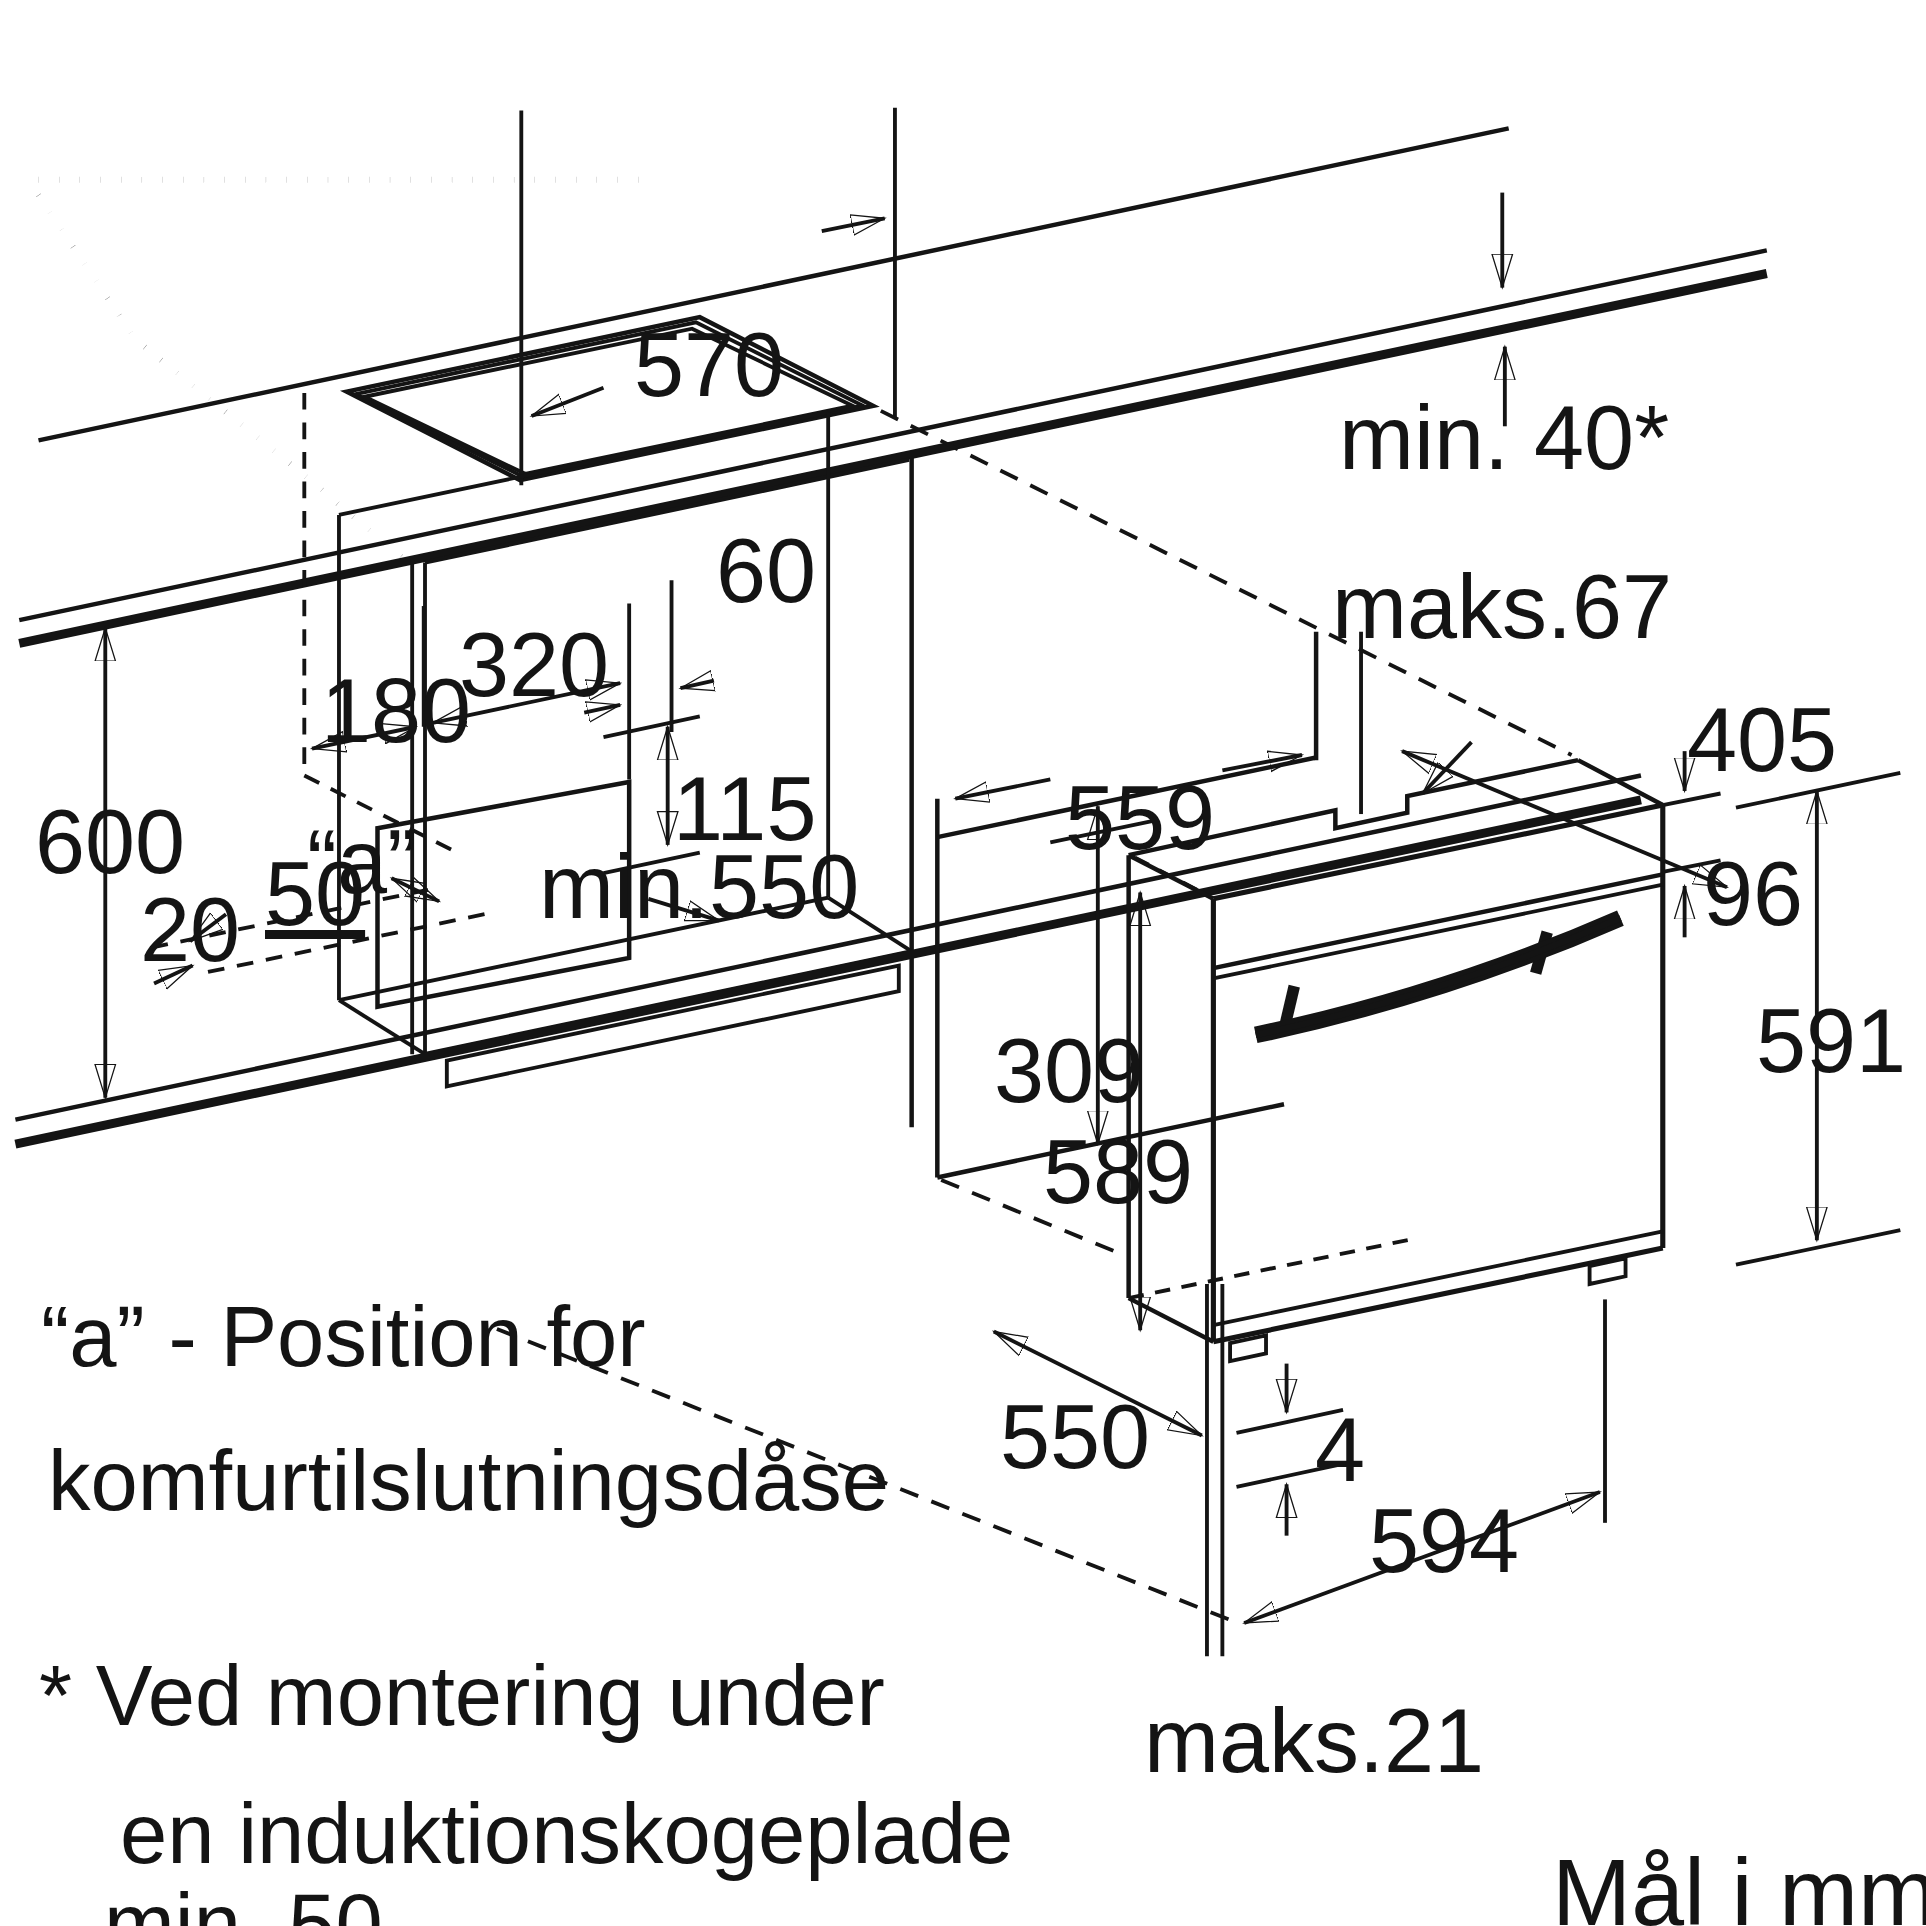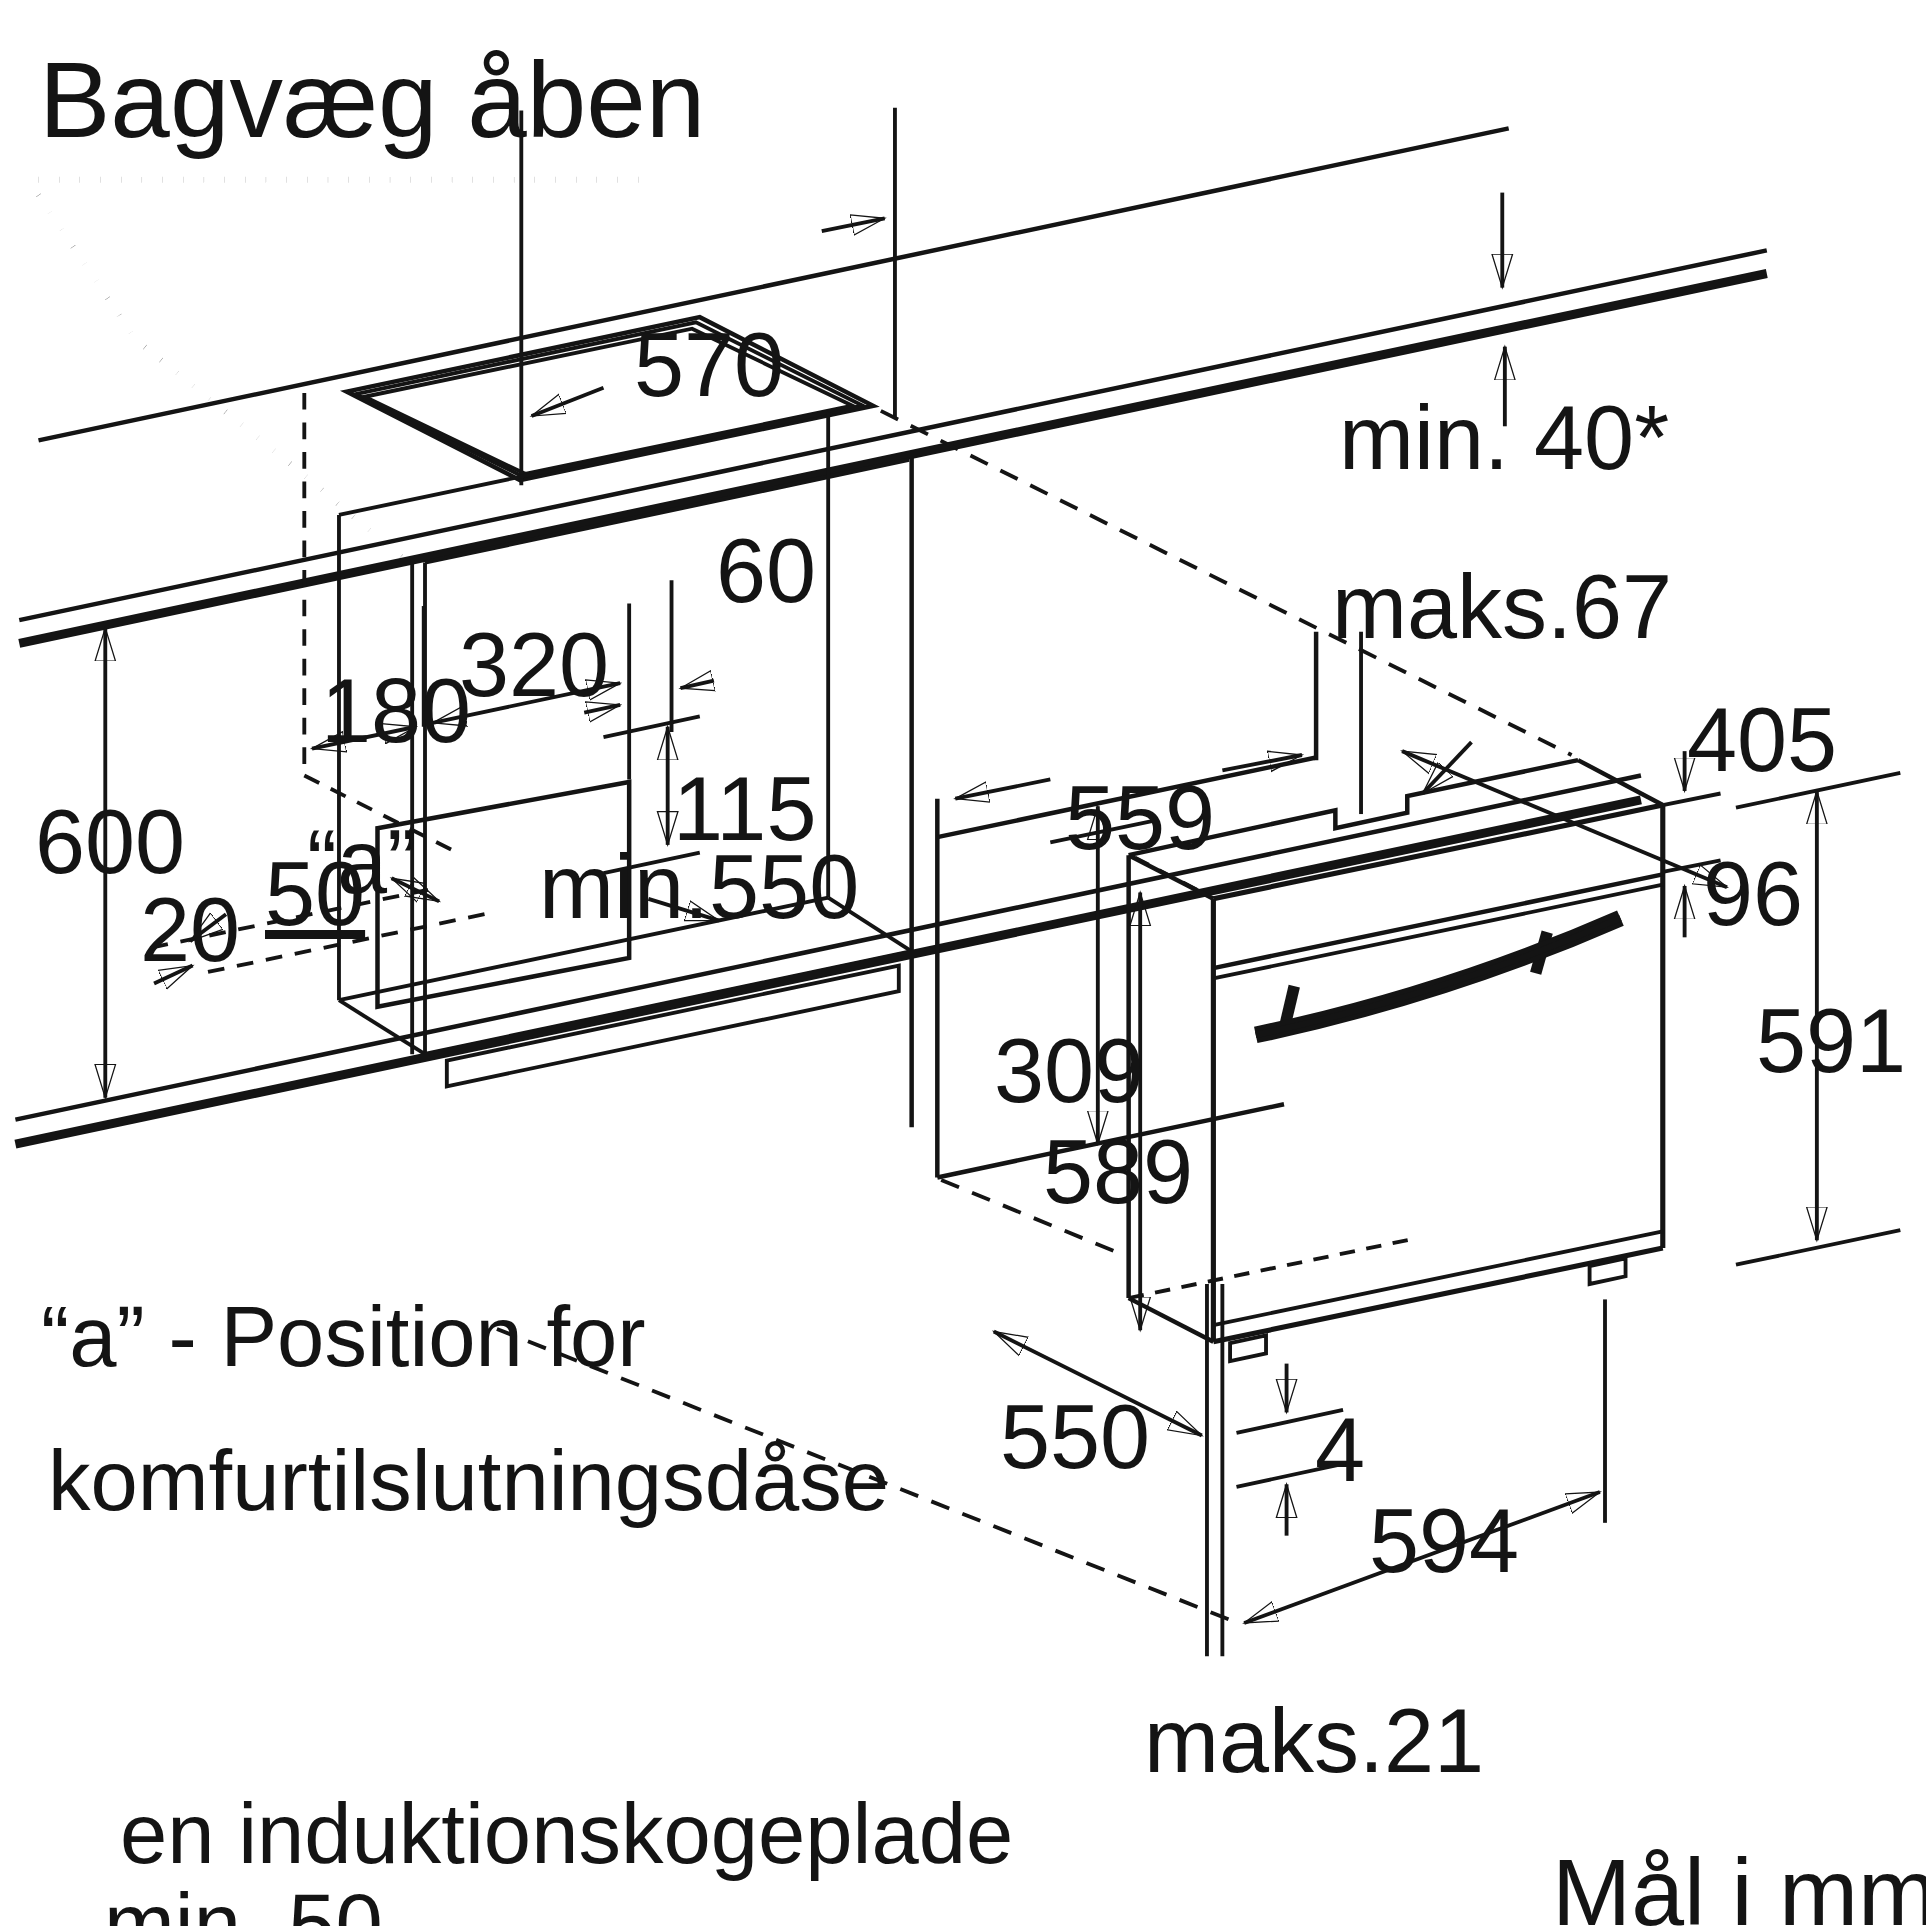--- a/index.html
+++ b/index.html
@@ -177,21 +177,20 @@
       <line x1="1250" y1="1012" x2="1250" y2="1186" stroke-width="3"></line>
       <line x1="969" y1="1264" x2="1246" y2="1162" stroke-width="3" marker-start="url(#as)" marker-end="url(#ae)"></line>
       <line x1="774" y1="1037" x2="936" y2="1118" stroke-width="3" marker-start="url(#as)" marker-end="url(#ae)"></line>
       <line x1="963" y1="1116" x2="1046" y2="1098" stroke-width="3"></line>
       <line x1="963" y1="1158" x2="1046" y2="1140" stroke-width="3"></line>
       <line x1="1002" y1="1062" x2="1002" y2="1100" stroke-width="3" marker-end="url(#ae)"></line>
       <line x1="1002" y1="1196" x2="1002" y2="1156" stroke-width="3" marker-end="url(#ae)"></line>
     </g>
   </svg>
 
-  <div class="lbl title" style="left:39px;top:46px;">Bagvæg åben</div>
   <div class="lbl dim" style="left:634px;top:320px;">570</div>
   <div class="lbl dim" style="left:1339px;top:393px;">min. 40*</div>
   <div class="lbl dim" style="left:1332px;top:562px;">maks.67</div>
   <div class="lbl dim" style="left:1687px;top:695px;">405</div>
   <div class="lbl dim" style="left:1703px;top:849px;">96</div>
   <div class="lbl dim" style="left:1756px;top:996px;">591</div>
   <div class="lbl dim" style="left:1065px;top:737px;margin-top:36px;">559</div>
   <div class="lbl dim" style="left:994px;top:1026px;">309</div>
   <div class="lbl dim" style="left:1043px;top:1127px;">589</div>
   <div class="lbl dim" style="left:35px;top:797px;">600</div>
@@ -203,18 +202,19 @@
   <div class="lbl dim" style="left:539px;top:842px;text-align:center;">min.550</div>
   <div class="lbl dim" style="left:140px;top:885px;">20</div>
   <div class="lbl dim" style="left:265px;top:849px;text-decoration:underline;">50</div>
   <div class="lbl dim" style="left:1000px;top:1392px;">550</div>
   <div class="lbl dim" style="left:1315px;top:1405px;">4</div>
   <div class="lbl dim" style="left:1369px;top:1496px;">594</div>
   <div class="lbl dim" style="left:1144px;top:1696px;">maks.21</div>
 
   <div class="lbl note" style="left:41px;top:1294px;">“a” - Position for</div>
   <div class="lbl note" style="left:48px;top:1438px;">komfurtilslutningsdåse</div>
+  <div class="lbl note" style="left:39px;top:1653px;">* Ved montering under</div>
   <div class="lbl note" style="left:100px;top:1791px;margin-left:20px;">en induktionskogeplade</div>
   <div class="lbl note" style="left:104px;top:1881px;">min. 50</div>
 
   <div class="lbl units" style="left:1552px;top:1844px;">Mål i mm</div>
 </div>
 
 
 </body></html>

